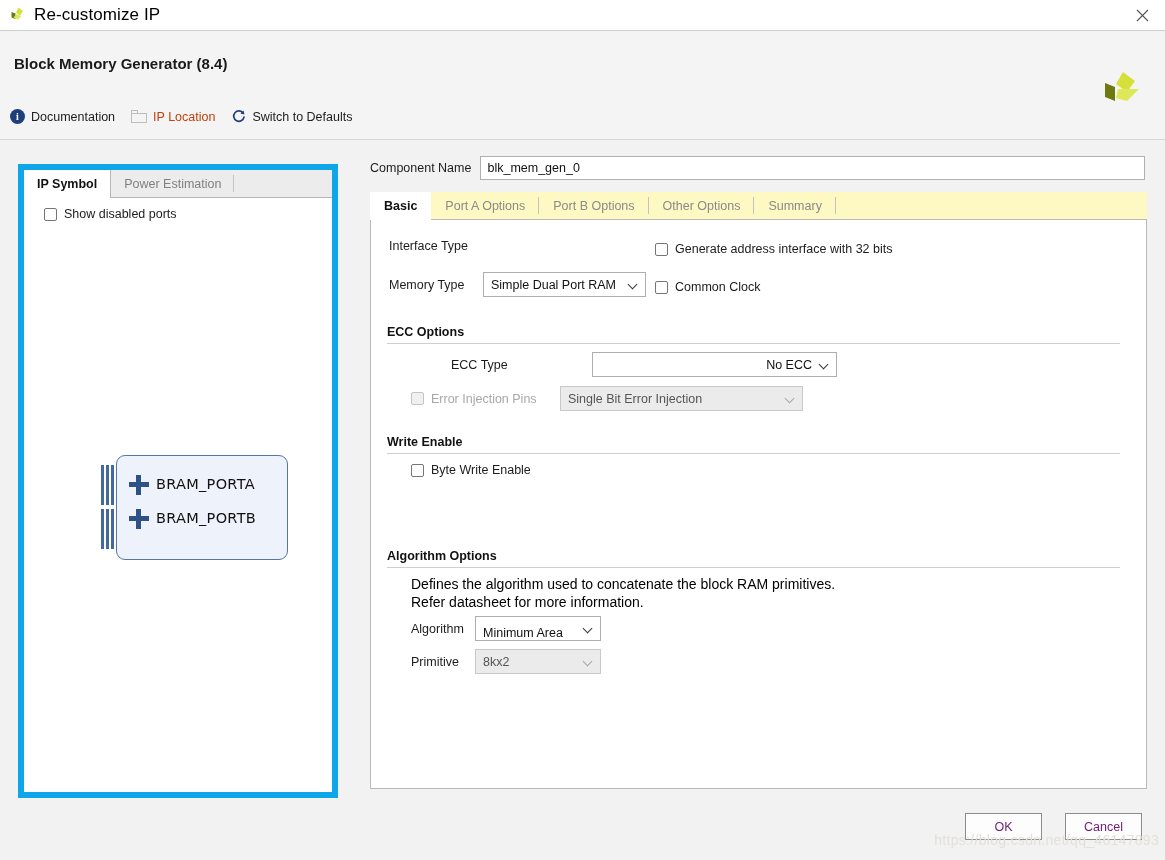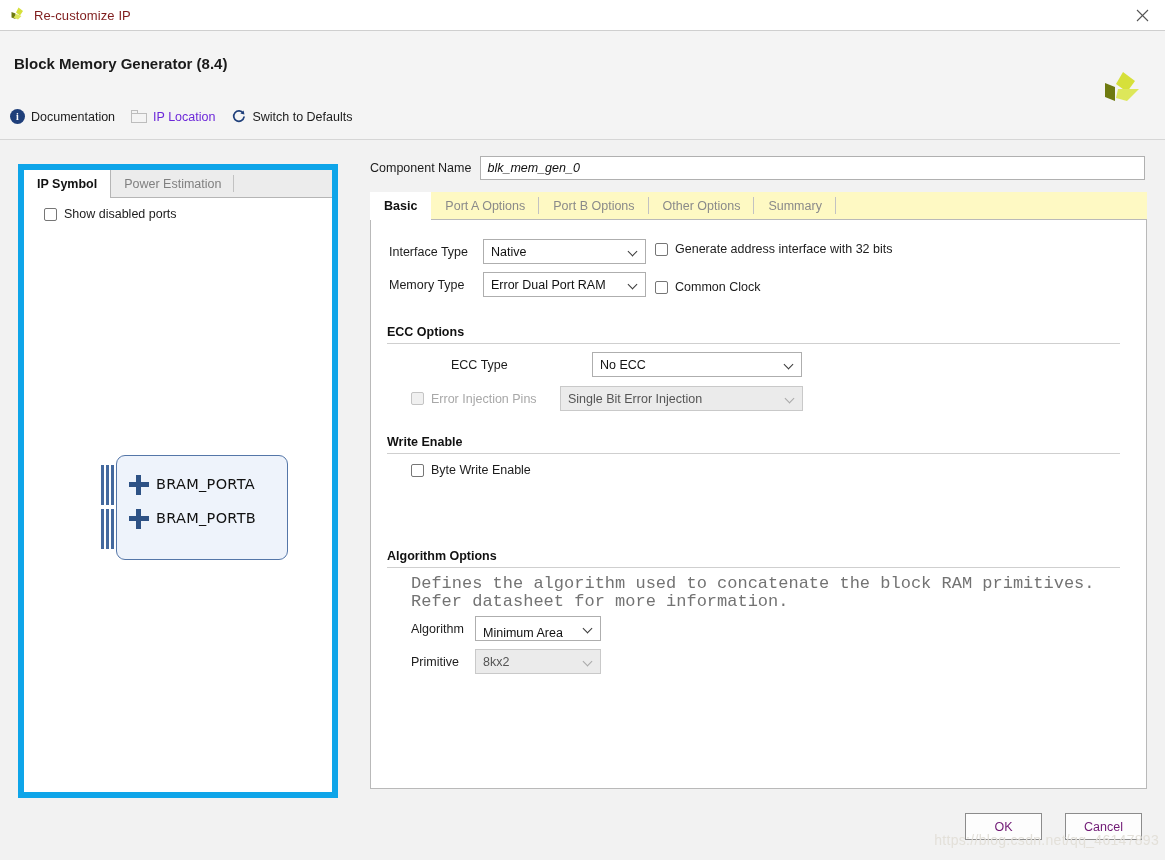--- a/index.html
+++ b/index.html
@@ -13,21 +13,21 @@
 
   
   .titlebar {
     position: absolute; left: 0; top: 0; width: 1165px; height: 31px;
     background: #ffffff;
     border-bottom: 1px solid #cfcfcf;
     display: flex; align-items: center;
   }
   .titlebar-icon { width: 18px; height: 18px; margin-left: 9px; margin-right: 7px; position: relative; }
   .titlebar-title {
-    font-size: 13px; color: #7f1d1d; letter-spacing: .1px;
+    font-size: 17px; color: #000000; letter-spacing: .1px;
   }
   .close-btn {
     position: absolute; right: 0; top: 0; width: 46px; height: 31px;
     display: flex; align-items: center; justify-content: center;
     cursor: default;
   }
   .close-btn svg { display: block; }
 
   
   .header {
@@ -37,21 +37,21 @@
   }
   .header-title {
     position: absolute; left: 14px; top: 24px;
     font-size: 15px; font-weight: bold; color: #1a1a1a;
   }
   .xlogo { position: absolute; right: 22px; top: 36px; width: 44px; height: 44px; }
 
   .actionbar { position: absolute; left: 10px; top: 78px; display: flex; align-items: center; }
   .action { display: flex; align-items: center; margin-right: 16px; cursor: default; }
   .action-label { font-size: 12.5px; color: #1c1c1c; margin-left: 6px; }
-  .action-label.dim { color: #6d28d9; }
+  .action-label.dim { color: #c2410c; }
 
   .info-icon {
     width: 15px; height: 15px; border-radius: 50%;
     background: #1f3f7a; color: #fff; font-size: 10px; font-weight: bold;
     display: flex; align-items: center; justify-content: center;
     font-family: "Liberation Serif", serif;
   }
   .folder-icon { width: 16px; height: 13px; position: relative; }
   .folder-icon .fbody {
     position: absolute; left: 0; bottom: 0; width: 16px; height: 10px;
@@ -122,21 +122,21 @@
   }
 
   
   .right-panel {
     position: absolute; left: 370px; top: 155px; width: 777px; height: 634px;
   }
   .cname-row { position: absolute; left: 0; top: 0; height: 26px; display: flex; align-items: center; }
   .cname-label { font-size: 12.5px; color: #1c1c1c; margin-right: 9px; }
   .cname-input {
     width: 665px; height: 24px; border: 1px solid #b0b0b0; background: #fff;
-    font-size: 12.5px; color: #111; padding: 0 6px; font-family: "Liberation Sans", sans-serif; font-style: italic;
+    font-size: 12.5px; color: #111; padding: 0 6px; font-family: "Liberation Sans", sans-serif;
   }
   .tabstrip {
     position: absolute; left: 0; top: 37px; width: 777px; height: 28px;
     background: #fef9c3; border-bottom: 1px solid #b9b9b9;
     display: flex; align-items: stretch;
   }
   .rtab {
     display: flex; align-items: center; padding: 0 14px;
     font-size: 12.5px; color: #8a8a8a; position: relative; cursor: default;
   }
@@ -170,21 +170,21 @@
     content: ""; position: absolute; left: 0; top: 1px; width: 6px; height: 6px;
     border-left: 1.6px solid #3a3a3a; border-bottom: 1.6px solid #3a3a3a;
     transform: rotate(-45deg);
   }
   .sel.disabled .chev::before { border-color: #a9a9a9; }
 
   .section { position: absolute; width: 733px; left: 16px; }
   .section-title { font-size: 12.5px; font-weight: bold; color: #111; }
   .section-rule { height: 1px; background: #cfcfcf; margin-top: 4px; }
 
-  .hint { position: absolute; font-size: 17px; color: #737373; line-height: 18px; font-family: Liberation Mono, monospace; }
+  .hint { position: absolute; font-size: 14px; color: #000000; line-height: 18px; }
 
   
   .footer { position: absolute; left: 0; top: 800px; width: 1165px; height: 60px; }
   .btn {
     position: absolute; width: 77px; height: 27px;
     border: 1px solid #8c8c8c; background: #fdfdfd;
     font-size: 12.5px; color: #701a75; cursor: default;
     display: flex; align-items: center; justify-content: center;
     font-family: "Liberation Sans", sans-serif;
   }
@@ -307,30 +307,26 @@
     </div>
     <div class="rtab sep">
       <span>Summary</span>
     </div>
   </div>
 
   <div class="tabpane">
 
     <div class="form-row" style="left:18px; top:19px;">
       <span class="flabel" style="width:89px;">Interface Type</span>
-      <div class="sel" style="width:163px; margin-left:5px;">
-        <span>Native</span>
-        <span class="chev"></span>
-      </div>
     </div>
 
     <div class="form-row" style="left:18px; top:52px;">
       <span class="flabel" style="width:89px;">Memory Type</span>
       <div class="sel" style="width:163px; margin-left:5px;">
-        <span>Error Dual Port RAM</span>
+        <span>Simple Dual Port RAM</span>
         <span class="chev"></span>
       </div>
     </div>
 
     <div class="form-row" style="left:284px; top:22px;">
       <span class="cb"></span>
       <span class="cb-label">Generate address interface with 32 bits</span>
     </div>
 
     <div class="form-row" style="left:284px; top:60px;align-items:center;">
@@ -338,21 +334,21 @@
       <span class="cb-label">Common Clock</span>
     </div>
 
     <div class="section" style="top:105px;">
       <div class="section-title">ECC Options</div>
       <div class="section-rule"></div>
     </div>
 
     <div class="form-row" style="left:40px; top:132px;">
       <span class="flabel" style="width:141px;margin-left:40px;">ECC Type</span>
-      <div class="sel" style="width:210px;">
+      <div class="sel" style="width:245px;justify-content:flex-end;">
         <span>No ECC</span>
         <span class="chev"></span>
       </div>
     </div>
 
     <div class="form-row" style="left:40px; top:166px;">
       <span class="cb disabled"></span>
       <span class="cb-label dim" style="width:123px;">Error Injection Pins</span>
       <div class="sel disabled" style="width:243px; margin-left:6px;">
         <span>Single Bit Error Injection</span>

